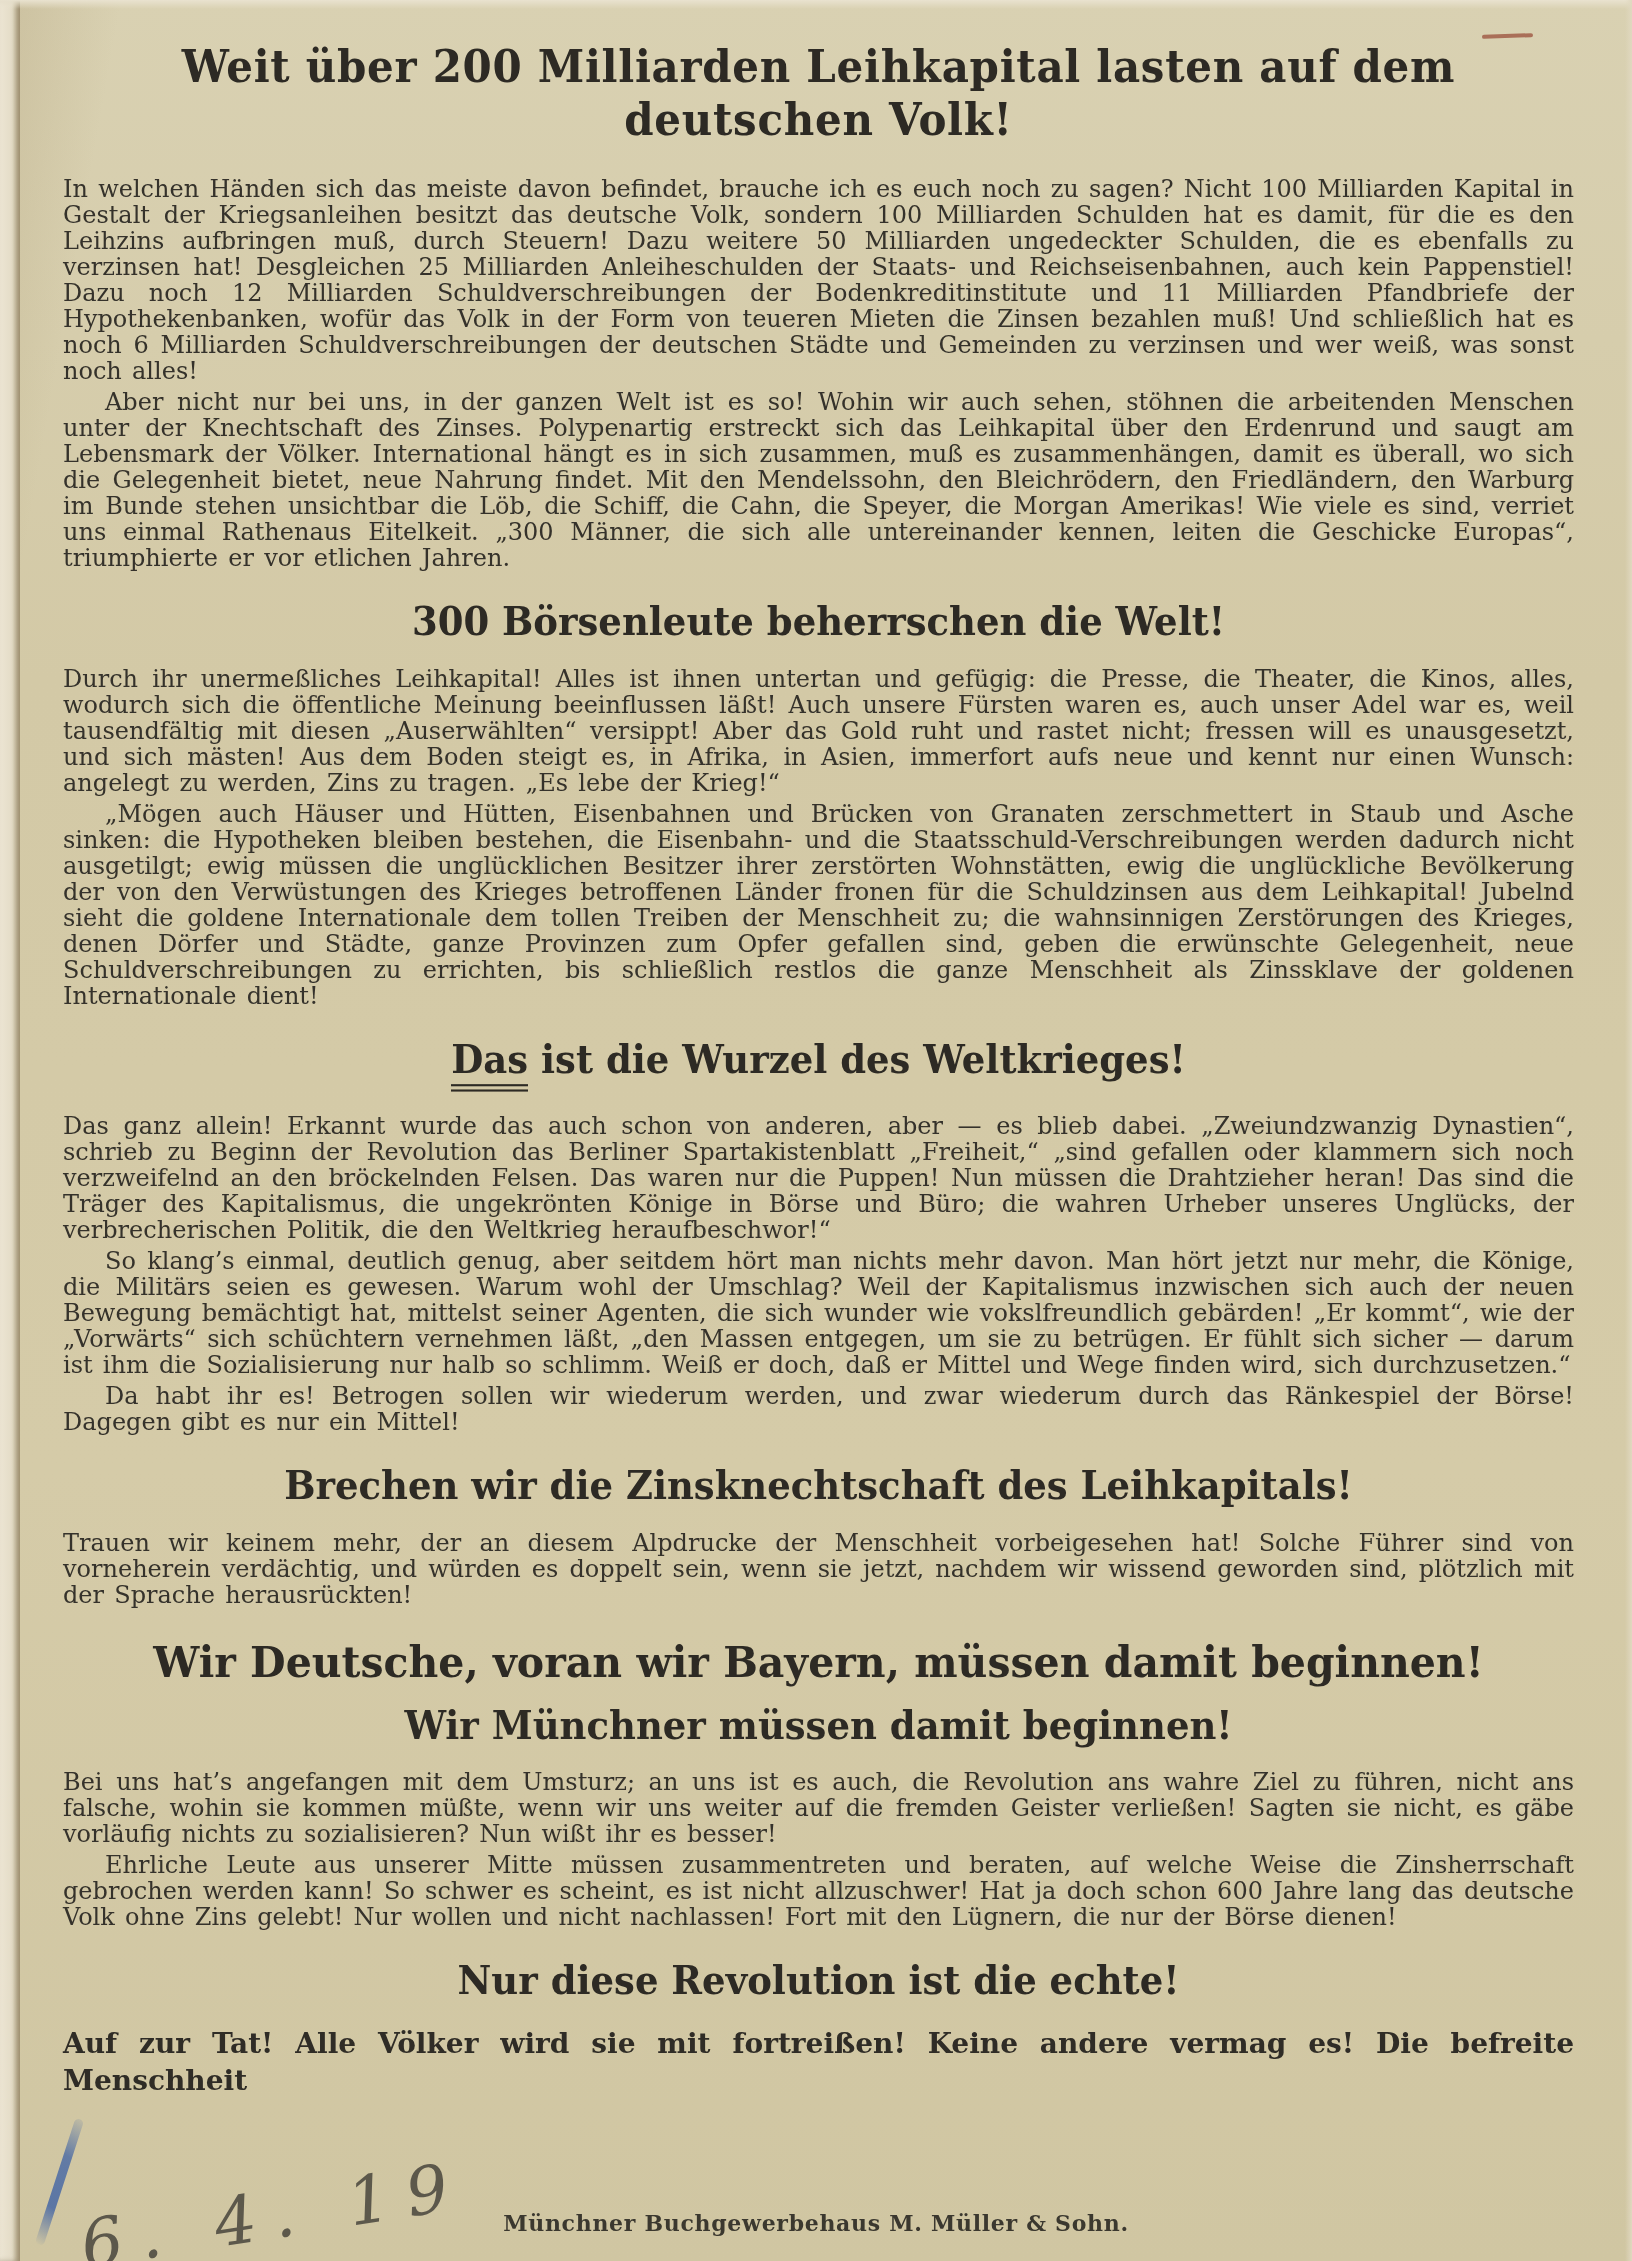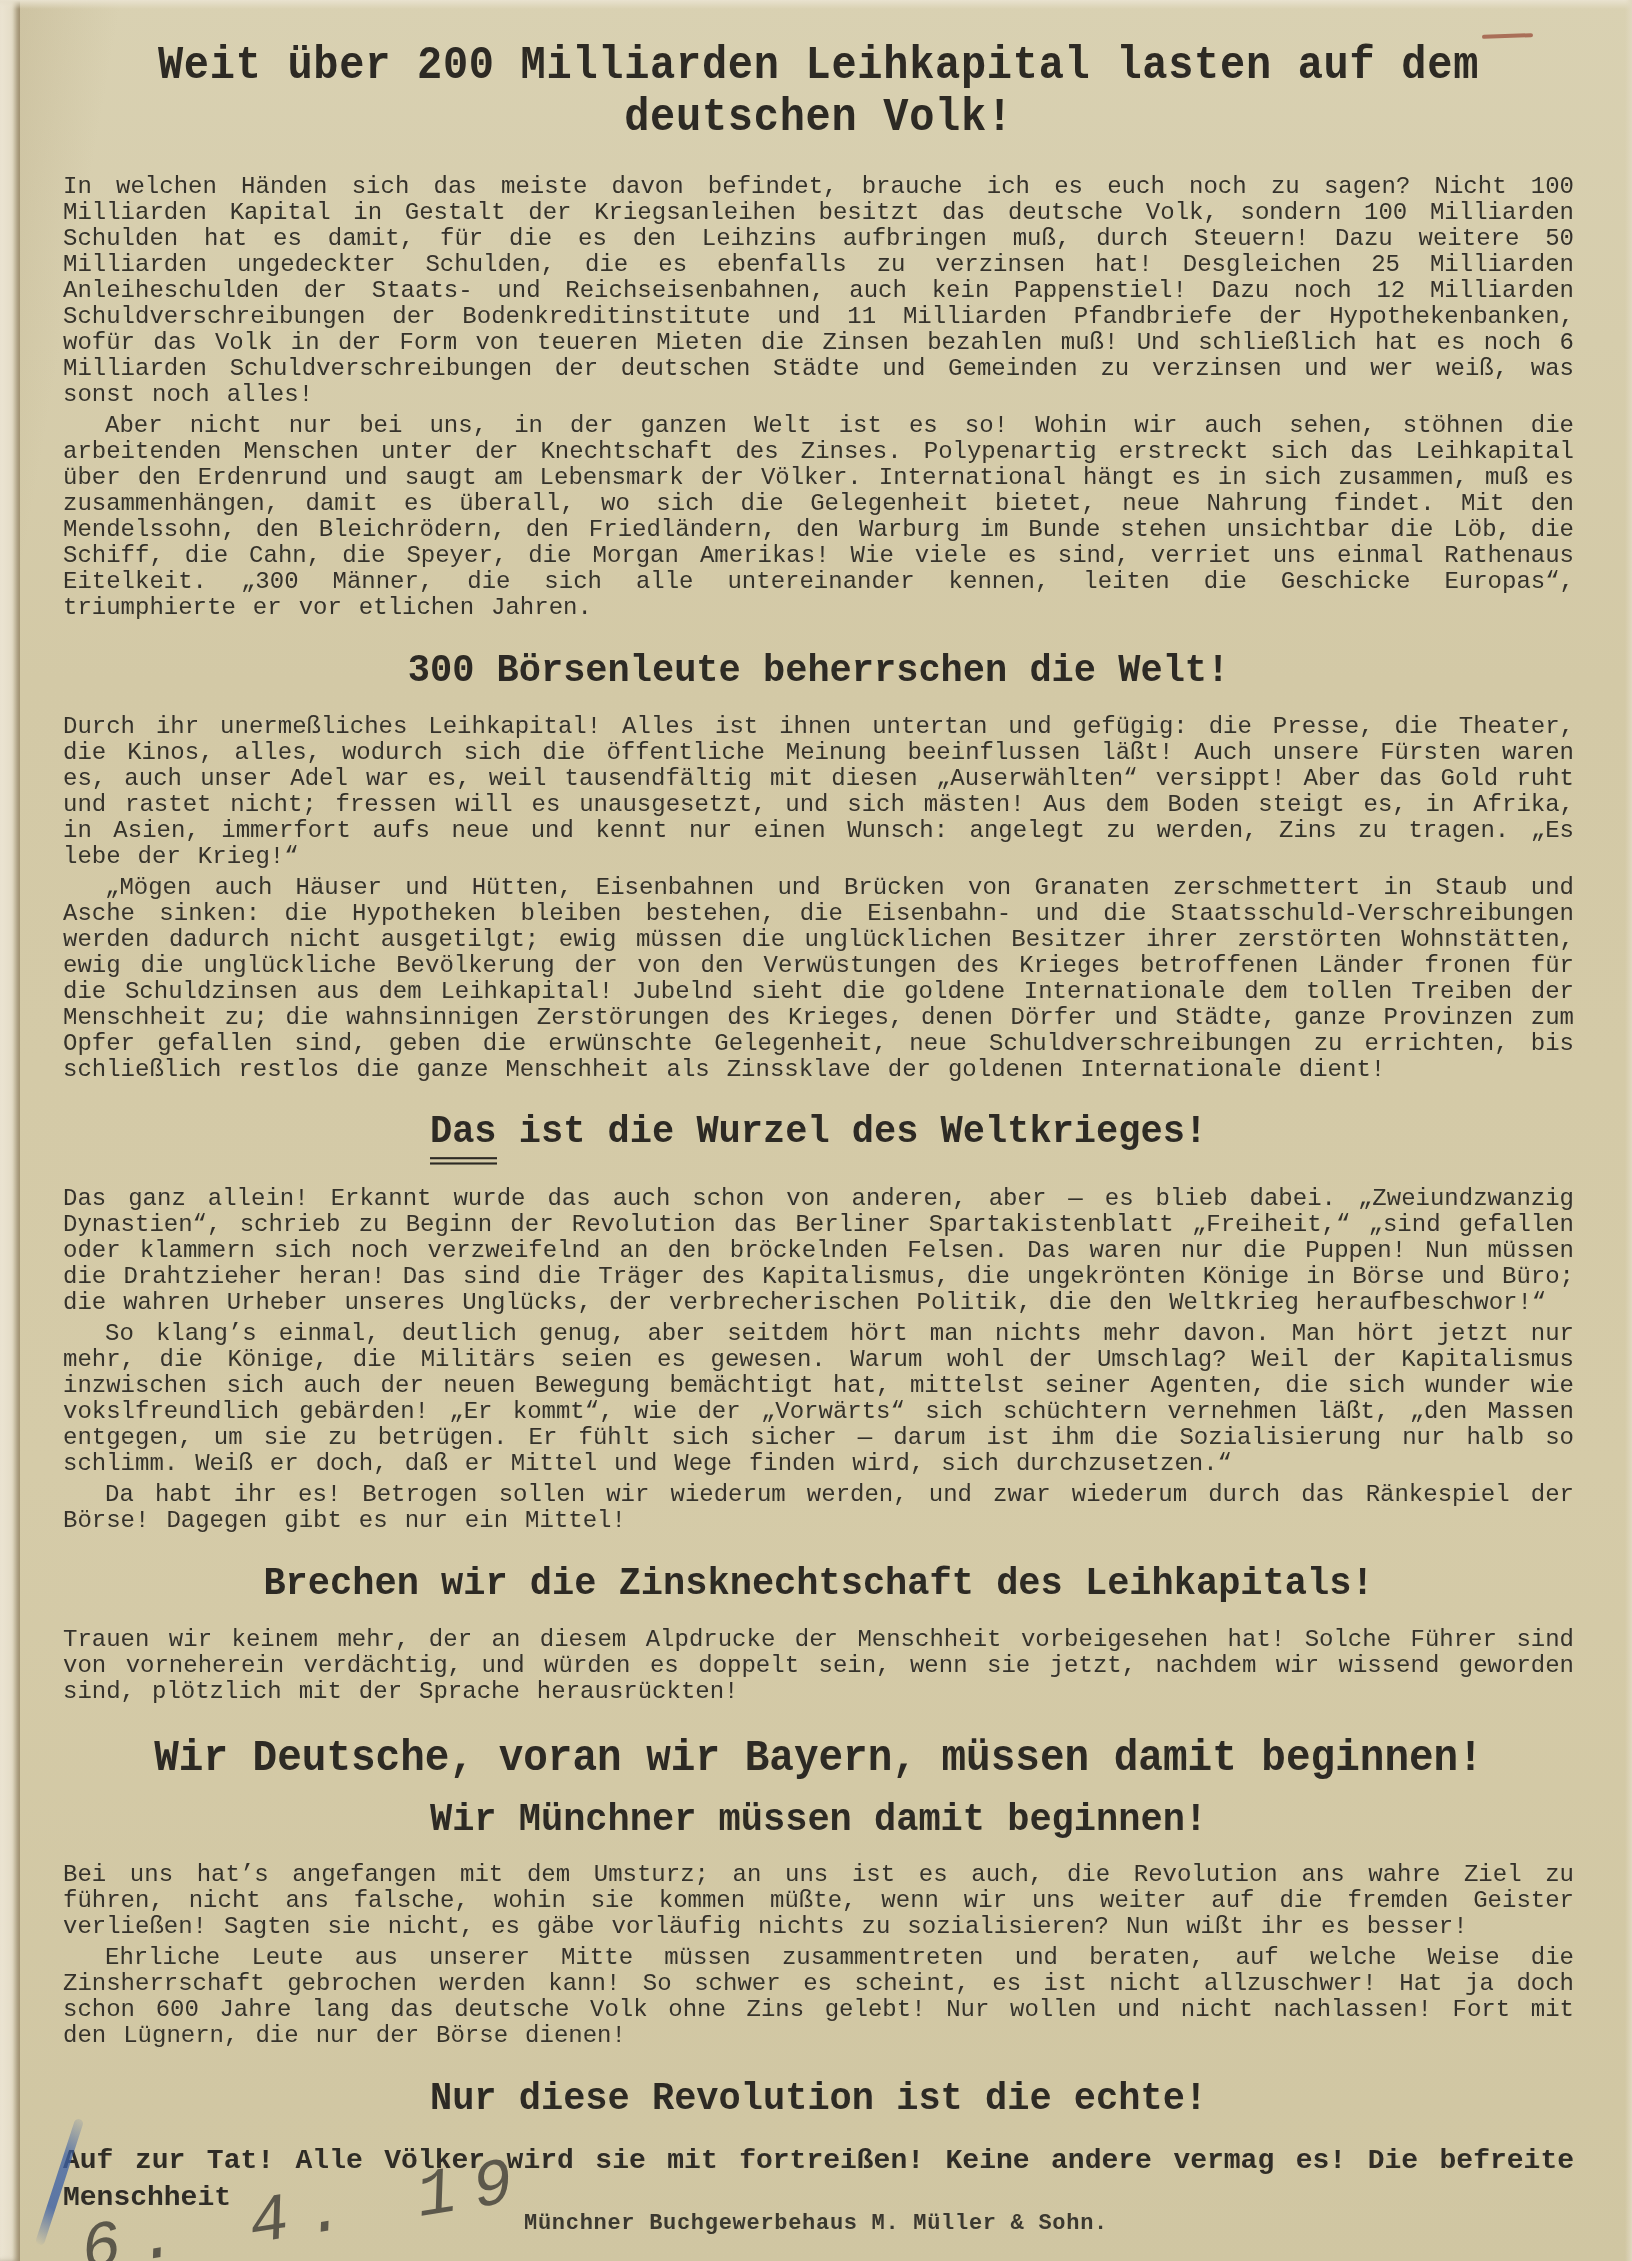--- a/index.html
+++ b/index.html
@@ -12,21 +12,20 @@
     width: 1632px;
     height: 2261px;
     margin: 0 auto;
     background:
       linear-gradient(100deg, rgba(176,160,122,.35) 0%, rgba(0,0,0,0) 6%),
       linear-gradient(180deg, #d9d1b2 0%, #d3c9a6 30%, #d5cba8 65%, #d0c6a2 100%);
     color: #322f28;
     overflow: hidden;
     box-sizing: border-box;
     padding: 32px 58px 0 63px;
-    font-family: Liberation Mono, monospace;
   }
   
   .edge-left {
     position: absolute; left: 0; top: 0; width: 20px; height: 100%;
     background: linear-gradient(90deg, #ece5d3 0%, #e4dcc7 60%, rgba(190,175,140,.8) 100%);
     box-shadow: inset -4px 0 5.3px rgba(90,75,50,.35);
   }
   .edge-top {
     position: absolute; left: 0; top: 0; width: 100%; height: 9.2px;
     background: linear-gradient(180deg, #e9e2cf, rgba(233,226,207,0));

